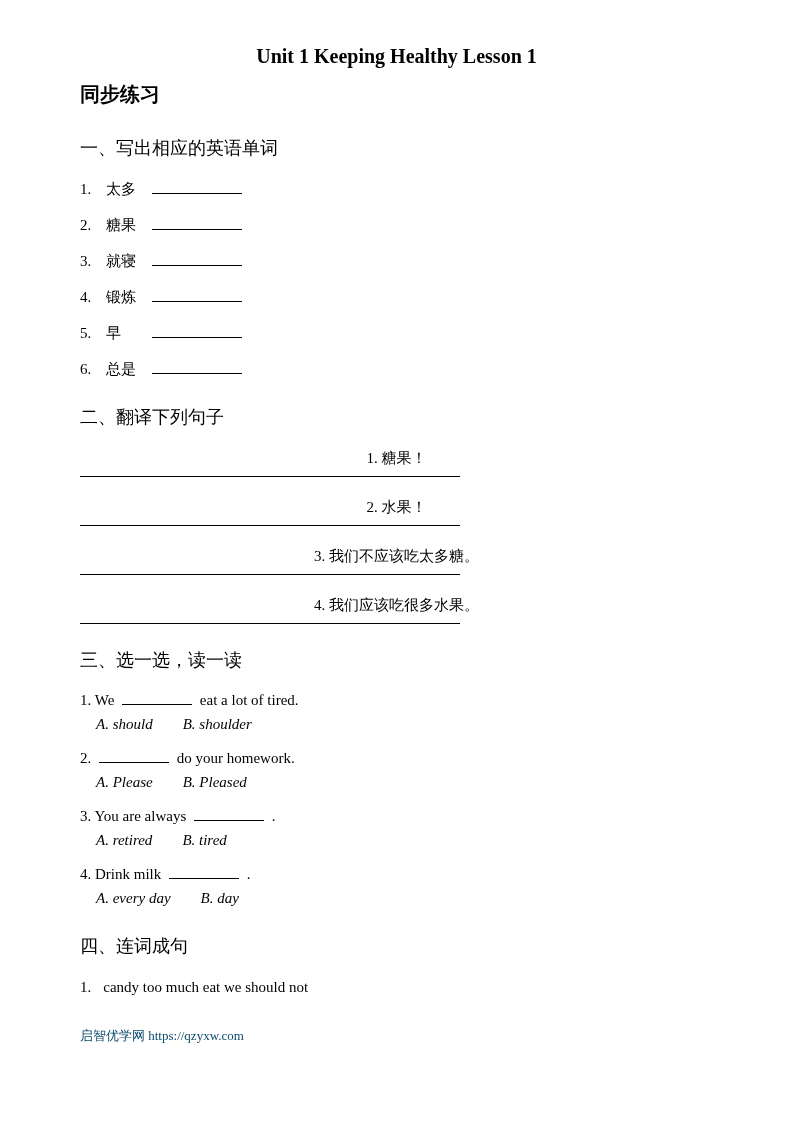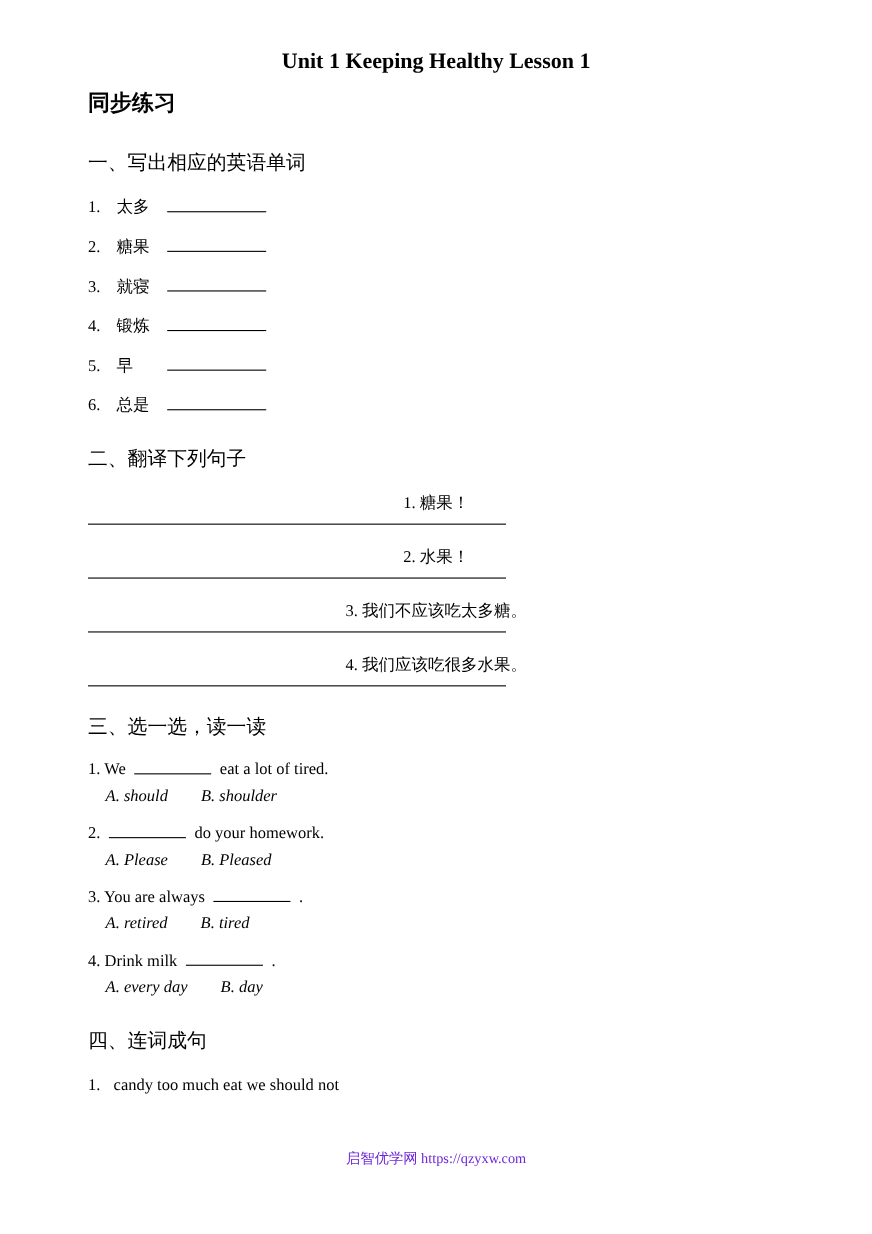--- a/index.html
+++ b/index.html
@@ -66,24 +66,24 @@
       margin-right: 30px;
       font-style: italic;
     }
     .fill-blank {
       display: inline-block;
       width: 70px;
       border-bottom: 1px solid #000;
       margin: 0 4px;
     }
     .footer {
-      text-align: center;
-      margin-top: 44px;
+      text-align: left;
+      margin-top: 27px;
       font-size: 13px;
-      color: #6d28d9;
+      color: #0c4a6e;
     }
     .divider-line {
       width: 380px;
       border-bottom: 1px solid #000;
       margin-top: 4px;
       margin-bottom: 4px;
     }
   </style>
 </head>
 <body>

